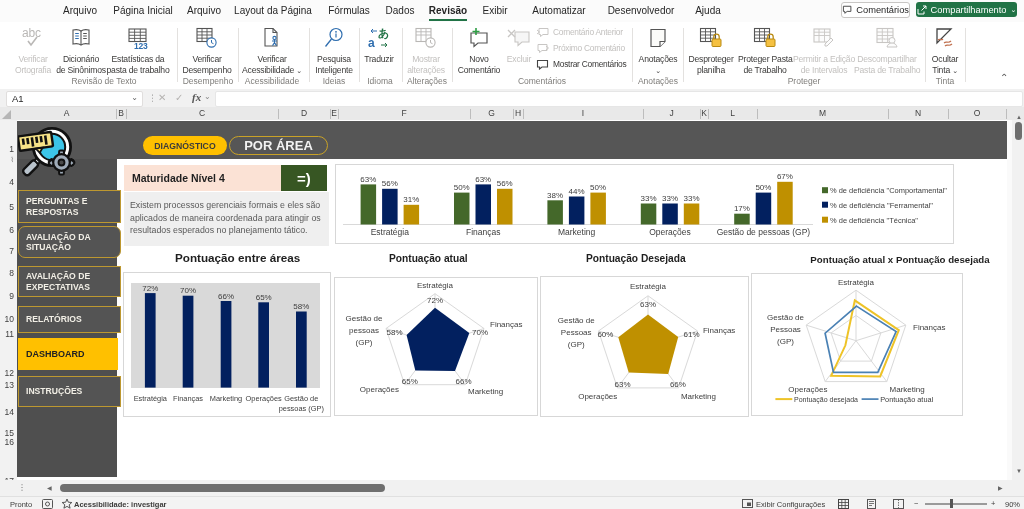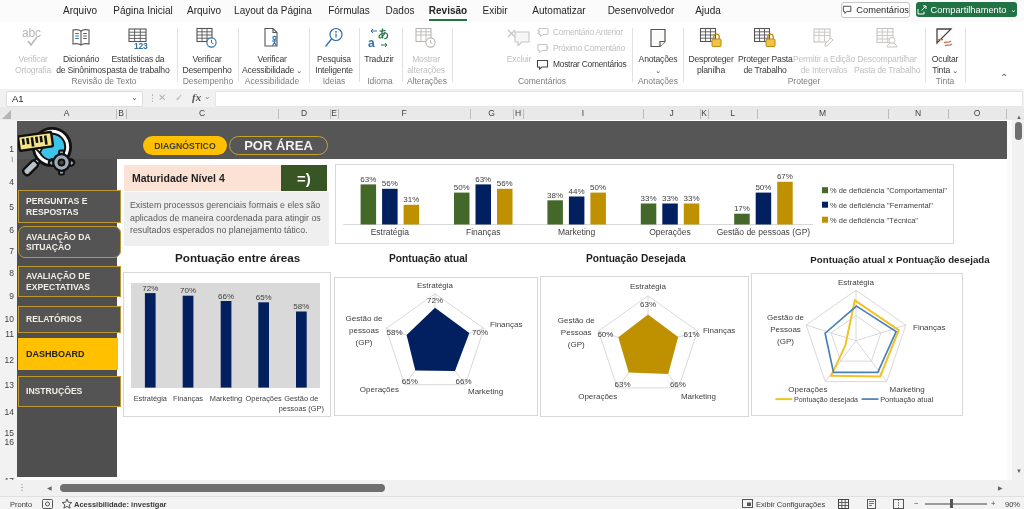--- a/index.html
+++ b/index.html
@@ -141,20 +141,28 @@
       <div class="ric">
           <svg width="24" height="22" viewBox="0 0 24 22">
             <rect x="2" y="1.5" width="15" height="13" fill="#fff" stroke="#b9b7b5" stroke-width="1.1"></rect>
             <path d="M2 4.8h15M2 8h15M7 1.5v13M12 1.5v13" stroke="#b9b7b5" stroke-width="0.9"></path>
             <circle cx="16.5" cy="15.5" r="4.6" fill="#fff" stroke="#b9b7b5" stroke-width="1.1"></circle>
             <path d="M16.5 13v2.7l2 1" stroke="#b9b7b5" stroke-width="1" fill="none"></path>
           </svg>
         </div>
       Mostrar<br>alterações</div>
     <div class="rsep" style="left:452px;"></div>
+    <div class="rbtn" style="left:454px;width:50px;">
+      <div class="ric">
+          <svg width="24" height="22" viewBox="0 0 24 22">
+            <path d="M4 6h16v10h-9l-4 3.5V16H4z" fill="#fff" stroke="#555" stroke-width="1.2"></path>
+            <path d="M5.5 4.5h7M9 1v7" stroke="#2e9e44" stroke-width="1.6"></path>
+          </svg>
+        </div>
+      Novo<br>Comentário</div>
     <div class="rbtn gray" style="left:504px;width:30px;">
       <div class="ric">
           <svg width="26" height="22" viewBox="0 0 26 22">
             <path d="M9 5h14v10h-7l-4 3.5V15H9z" fill="#f6f6f6" stroke="#c8c6c4" stroke-width="1.1"></path>
             <path d="M2 3l7 7M9 3L2 10" stroke="#c8c6c4" stroke-width="1.3"></path>
           </svg>
         </div>
       Excluir</div>
     <div class="rsmall" style="left:536px;top:5px;"><svg width="13" height="11" viewBox="0 0 13 11">
           <path d="M3 1.5h9v6H7l-2.5 2v-2H3z" fill="none" stroke="#c8c6c4" stroke-width="1"></path>
@@ -288,21 +296,21 @@
     <div class="rh" style="top:24px;">1</div>
     <div class="rh" style="top:36px;font-size:7px;color:#777;">⌇</div>
     <div class="rh" style="top:57px;">4</div>
     <div class="rh" style="top:82px;">5</div>
     <div class="rh" style="top:105px;">6</div>
     <div class="rh" style="top:126px;">7</div>
     <div class="rh" style="top:148px;">8</div>
     <div class="rh" style="top:171px;">9</div>
     <div class="rh" style="top:194px;">10</div>
     <div class="rh" style="top:209px;">11</div>
-    <div class="rh" style="top:235px;">12</div>
+    <div class="rh" style="top:248px;">12</div>
     <div class="rh" style="top:260px;">13</div>
     <div class="rh" style="top:287px;">14</div>
     <div class="rh" style="top:308px;">15</div>
     <div class="rh" style="top:317px;">16</div>
     <div class="rh" style="top:356px;">17</div>
   </div>
   <div class="abs" id="sheet">
 
     <div class="abs" style="left:0;top:1px;width:990px;height:38px;background:#565656;"></div>
     <div class="abs" style="left:126px;top:16px;width:84px;height:19px;background:#ffc000;border-radius:10px;color:#3b3b3b;font-weight:bold;font-size:8.7px;display:flex;align-items:center;justify-content:center;">DIAGNÓSTICO</div>

